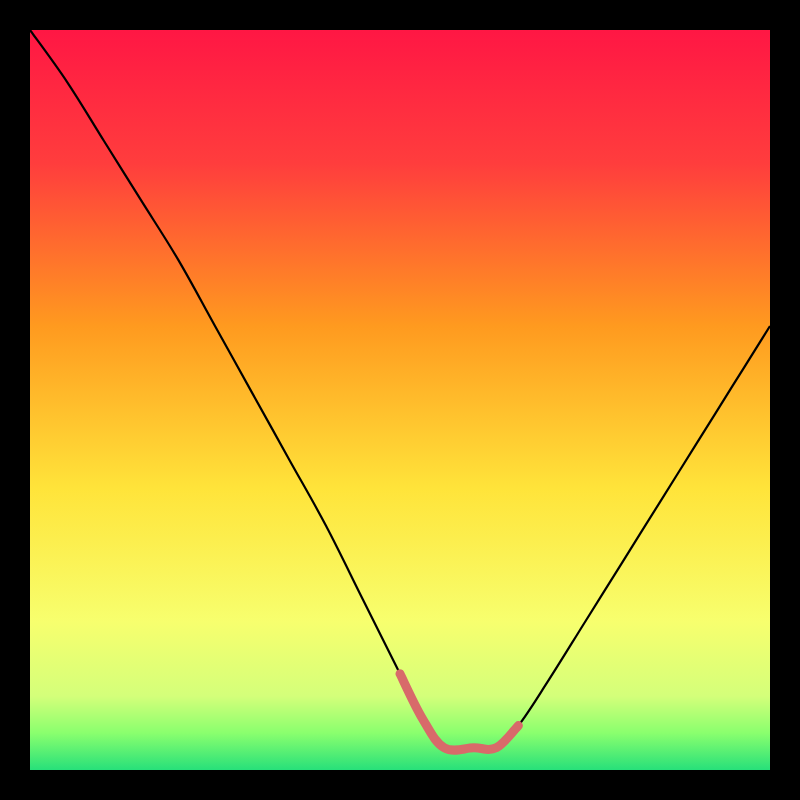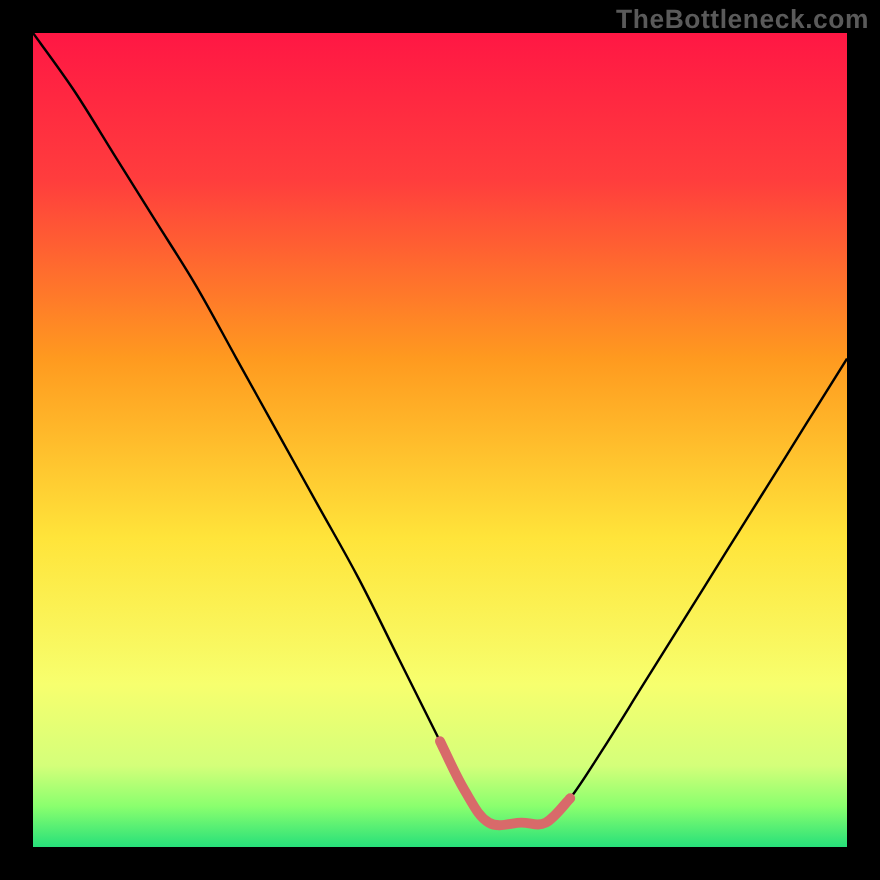--- a/index.html
+++ b/index.html
@@ -32,21 +32,20 @@
     top: 30px;
     width: 740px;
     height: 740px;
   }
   svg { display: block; }
 </style>
 </head>
 <body>
 
 <div class="frame">
-  <div class="watermark">TheBottleneck.com</div>
 
   <div class="plot">
     <svg id="chart-svg" width="740" height="740" viewBox="0 0 740 740">
       <defs>
         <linearGradient id="heat" x1="0" y1="0" x2="0" y2="1">
             <stop offset="0%" stop-color="#ff1744"></stop>
             <stop offset="18%" stop-color="#ff3d3d"></stop>
             <stop offset="40%" stop-color="#ff9a1f"></stop>
             <stop offset="62%" stop-color="#ffe43a"></stop>
             <stop offset="80%" stop-color="#f7ff6e"></stop>

